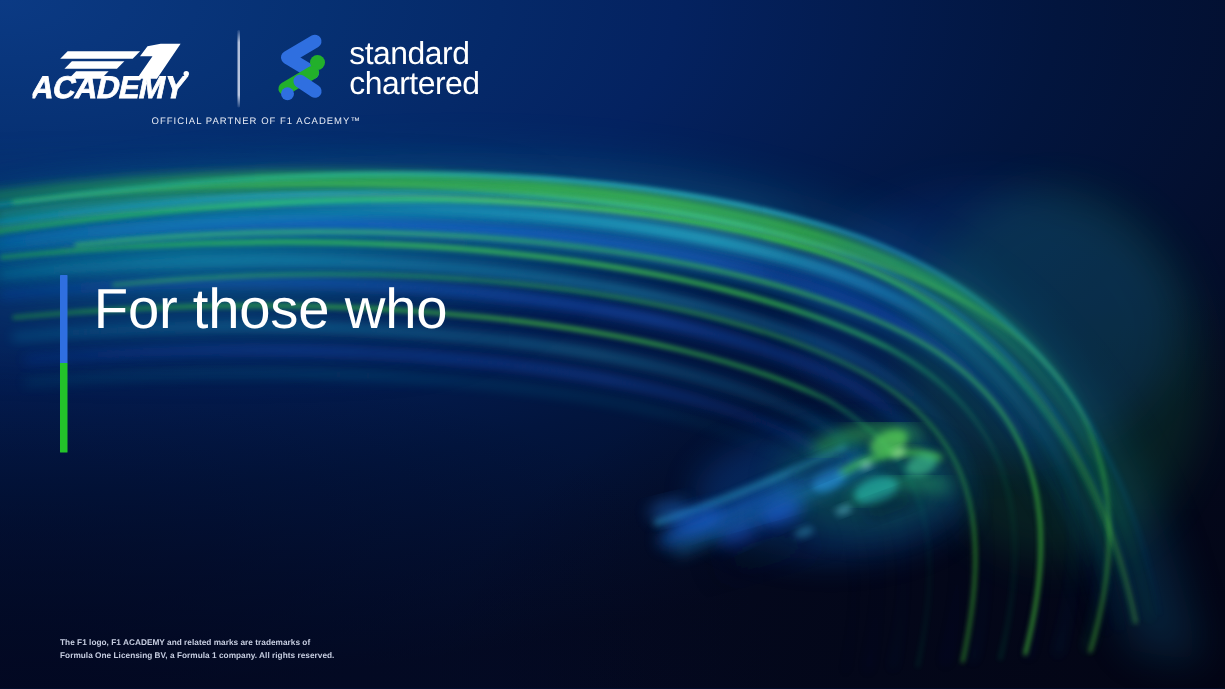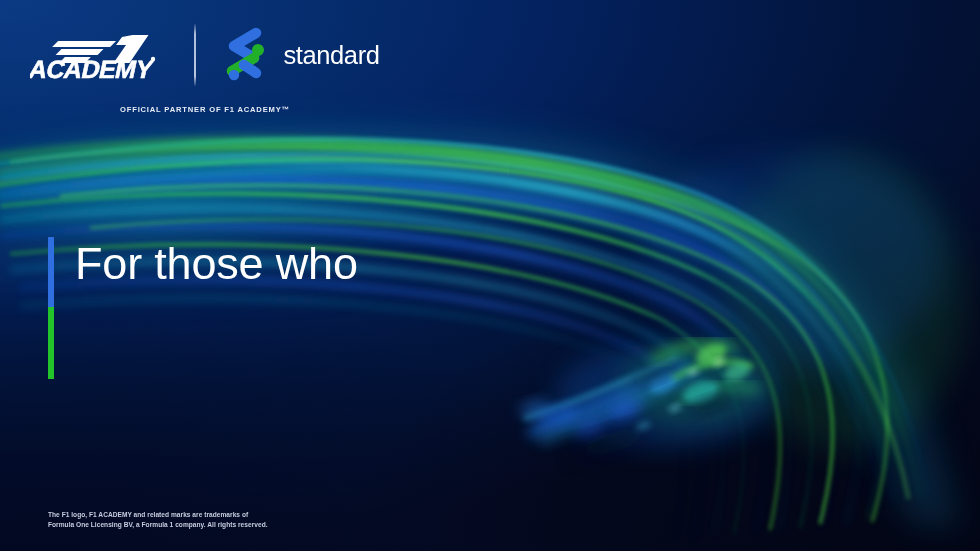--- a/index.html
+++ b/index.html
@@ -117,33 +117,33 @@
   .sc-words {
     color: #ffffff;
     font-size: 25.5px;
     line-height: 0.96;
     letter-spacing: -0.015em;
     font-weight: 400;
   }
   .sc-words div { white-space: nowrap; }
 
   .official-partner {
-    margin-top: 17px;
+    margin-top: 4px;
     color: #e8ecf6;
     font-size: 7.6px;
-    font-weight: bold;
+    font-weight: normal;
     letter-spacing: 0.108em;
     white-space: nowrap;
   }
 
   
   .headline-block {
     position: absolute;
     left: 48px;
-    top: 237px;
+    top: 220px;
     display: flex;
     align-items: stretch;
   }
   .accent-bar {
     width: 6px;
     min-height: 142px;
     margin-right: 21px;
     border-radius: 0.5px;
     background: linear-gradient(to bottom, #2f6fe0 0%, #2f6fe0 49.5%, #23c32a 49.5%, #23c32a 100%);
     flex: none;
@@ -364,20 +364,21 @@
               <path d="M 32,33 L 10,46" stroke="#22b02b" stroke-width="10.5"></path>
 
               <path d="M 22,40 L 34,48" stroke="#2f6fe0" stroke-width="10.5"></path>
 
               <circle cx="12" cy="50" r="5.2" fill="#2f6fe0" stroke="none"></circle>
             </g>
           </svg>
         </div>
         <div class="sc-words">
           <div>standard</div>
+          <div>chartered</div>
         </div>
       </div>
     </div>
 
     <div class="official-partner">OFFICIAL PARTNER OF F1 ACADEMY™</div>
   </div>
 
   <div class="headline-block">
     <div class="accent-bar"></div>
     <div class="headline-text">

